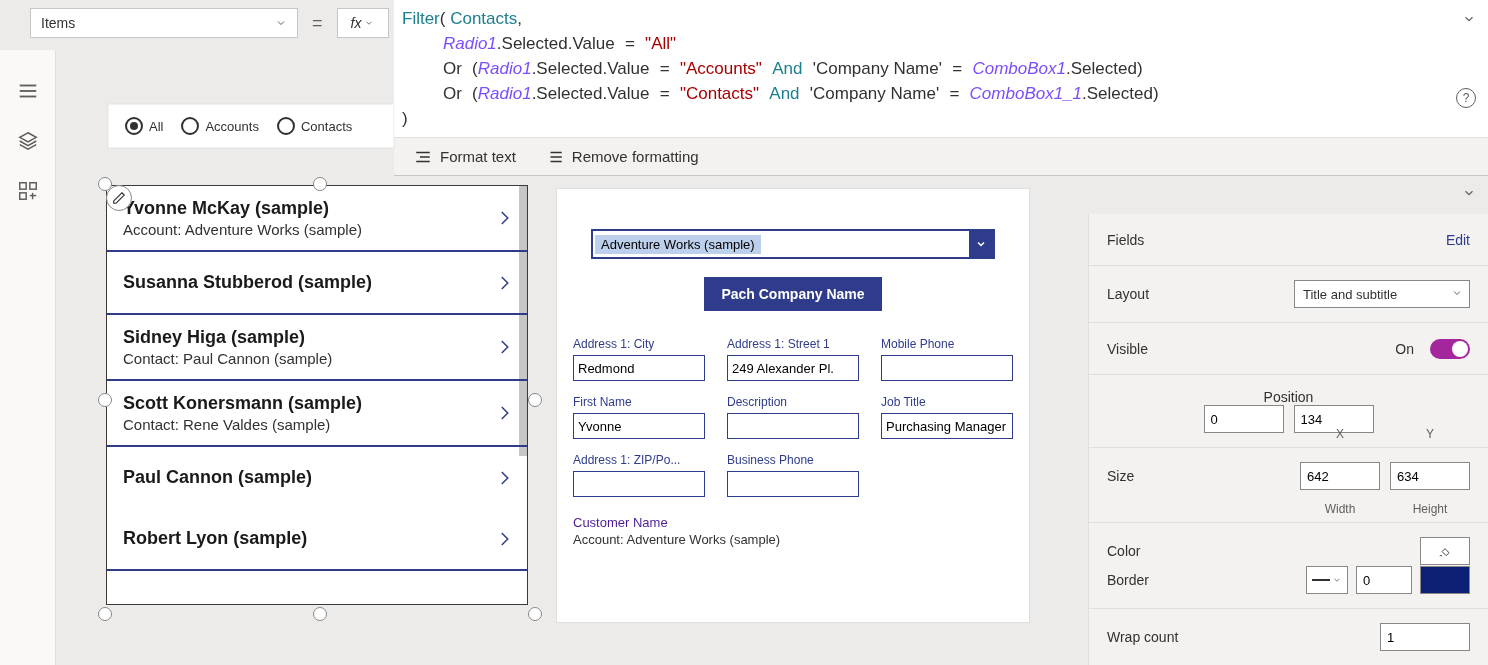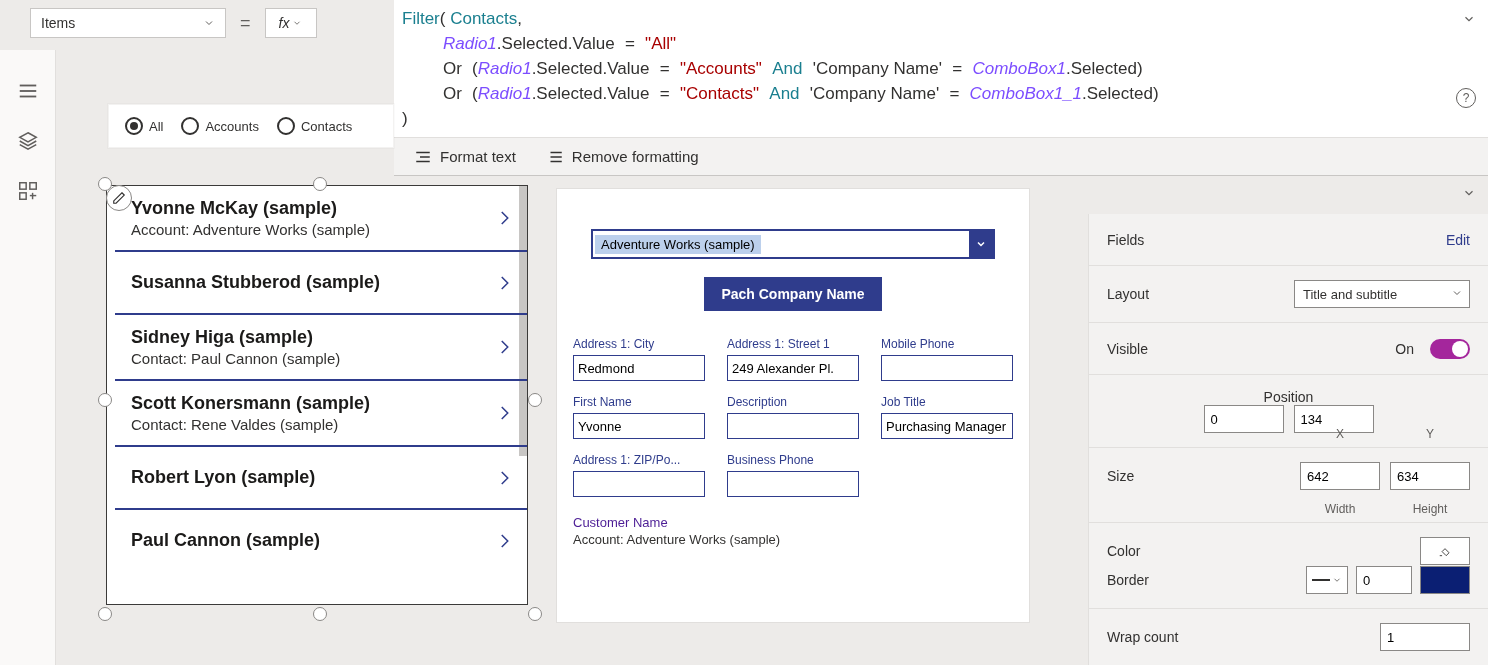--- a/index.html
+++ b/index.html
@@ -4,21 +4,21 @@
 <style>
   * { box-sizing: border-box; margin: 0; padding: 0; font-family: "Segoe UI", Arial, sans-serif; }
   body { width: 1488px; height: 665px; background: #edebe9; overflow: hidden; position: relative; }
 
   
   .left-rail { position: absolute; left: 0; top: 50px; width: 56px; height: 615px; background: #faf9f8; border-right: 1px solid #e1dfdd; display: flex; flex-direction: column; align-items: center; gap: 28px; padding-top: 30px; }
   .rail-icon { width: 22px; height: 22px; color: #605e5c; cursor: pointer; }
 
   
   .top-row { position: absolute; left: 30px; top: 4px; height: 38px; display: flex; align-items: center; }
-  .prop-select { width: 196px; height: 30px; border: 1px solid #c8c6c4; background: #fff; padding: 4px 10px; font-size: 14px; color: #323130; display: flex; align-items: center; justify-content: space-between; }
+  .prop-select { width: 268px; height: 30px; border: 1px solid #c8c6c4; background: #fff; padding: 4px 10px; font-size: 14px; color: #323130; display: flex; align-items: center; justify-content: space-between; }
   .eq { margin-left: 14px; font-size: 18px; color: #605e5c; }
   .fx-box { margin-left: 14px; width: 52px; height: 30px; border: 1px solid #c8c6c4; background: #fff; display: flex; align-items: center; justify-content: center; font-size: 14px; color: #323130; }
   .fx-box .fx-i { font-style: italic; }
 
   
   .formula-wrap { position: absolute; left: 394px; top: 0; right: 0; background: #fff; border-bottom: 1px solid #c8c6c4; }
   .formula-text { font-family: Consolas, monospace; font-size: 17px; line-height: 25px; padding: 6px 14px 6px 8px; white-space: pre; color: #323130; }
   .tok-fn   { color: #1a7f8f; }
   .tok-obj  { color: #7c4dff; font-style: italic; }
   .tok-str  { color: #a80000; }
@@ -31,21 +31,21 @@
   .expand-chev { position: absolute; right: 12px; top: 186px; color: #605e5c; cursor:pointer;}
 
   
   .radio-card { position: absolute; left: 108px; top: 104px; width: 286px; height: 44px; background: #fff; border: 1px solid #f3f2f1; display: flex; align-items: center; gap: 18px; padding: 0 16px; box-shadow: 0 0 0 1px rgba(0,0,0,.02); }
   .radio { display: flex; align-items: center; gap: 6px; font-size: 13px; color: #323130; }
   .radio-outer { width: 18px; height: 18px; border: 2px solid #323130; border-radius: 50%; display:flex; align-items:center; justify-content:center; }
   .radio-inner { width: 8px; height: 8px; border-radius:50%; background:#323130; }
 
   
   .gallery-wrap { position: absolute; left: 98px; top: 177px; width: 438px; height: 440px; }
-  .gallery { position: absolute; left: 8px; top: 8px; width: 422px; height: 420px; background:#fff; border: 1px solid #3b3a39; overflow: hidden; padding-left: 8px;}
+  .gallery { position: absolute; left: 8px; top: 8px; width: 422px; height: 420px; background:#fff; border: 1px solid #3b3a39; overflow: hidden;}
   .sel-handle { position: absolute; width: 14px; height: 14px; background:#fff; border:1px solid #8a8886; border-radius:50%; }
   .h-nw { left: 0; top: 0; } .h-n { left: 215px; top: 0; }
   .h-e  { left: 430px; top: 216px; } .h-w  { left: 0; top: 216px; }
   .h-sw { left: 0; top: 430px; } .h-s { left: 215px; top: 430px; } .h-se { left: 430px; top: 430px; }
   .pencil-badge { position:absolute; left: 8px; top: 8px; width: 26px; height:26px; background:#fff; border:1px solid #8a8886; border-radius:50%; display:flex; align-items:center; justify-content:center; z-index:5; }
   .row { border-bottom: 2px solid #2f3c8c; padding: 12px 16px; display:flex; align-items:center; position:relative;}
   .row .t { font-size: 18px; font-weight: 600; color:#1b1a19; }
   .row .s { font-size: 15px; color:#323130; margin-top:2px;}
   .row-chev { position:absolute; right:14px; top:50%; transform:translateY(-50%); color:#2f3c8c; }
   .gallery-scrollbar { position:absolute; right:0; top:0; width:8px; height:270px; background:#c8c6c4; }
@@ -210,31 +210,31 @@
       </div>
     <div class="row">
         <div>
           <div class="t">Scott Konersmann (sample)</div>
           <div class="s">Contact: Rene Valdes (sample)</div>
         </div>
         <svg class="row-chev" width="18" height="28" viewBox="0 0 24 24" fill="none" stroke="currentColor" stroke-width="2">
           <polyline points="9 4 17 12 9 20"></polyline>
         </svg>
       </div>
+    <div class="row" style="padding:20px 16px; border-bottom:none;">
+        <div>
+          <div class="t">Paul Cannon (sample)</div>
+        </div>
+        <svg class="row-chev" width="18" height="28" viewBox="0 0 24 24" fill="none" stroke="currentColor" stroke-width="2">
+          <polyline points="9 4 17 12 9 20"></polyline>
+        </svg>
+      </div>
     <div class="row" style="padding:20px 16px;">
         <div>
           <div class="t">Robert Lyon (sample)</div>
-        </div>
-        <svg class="row-chev" width="18" height="28" viewBox="0 0 24 24" fill="none" stroke="currentColor" stroke-width="2">
-          <polyline points="9 4 17 12 9 20"></polyline>
-        </svg>
-      </div>
-    <div class="row" style="padding:20px 16px; border-bottom:none;">
-        <div>
-          <div class="t">Paul Cannon (sample)</div>
         </div>
         <svg class="row-chev" width="18" height="28" viewBox="0 0 24 24" fill="none" stroke="currentColor" stroke-width="2">
           <polyline points="9 4 17 12 9 20"></polyline>
         </svg>
       </div>
   </div>
   <div class="sel-handle h-nw"></div>
   <div class="sel-handle h-n"></div>
   <div class="sel-handle h-w"></div>
   <div class="sel-handle h-e"></div>

